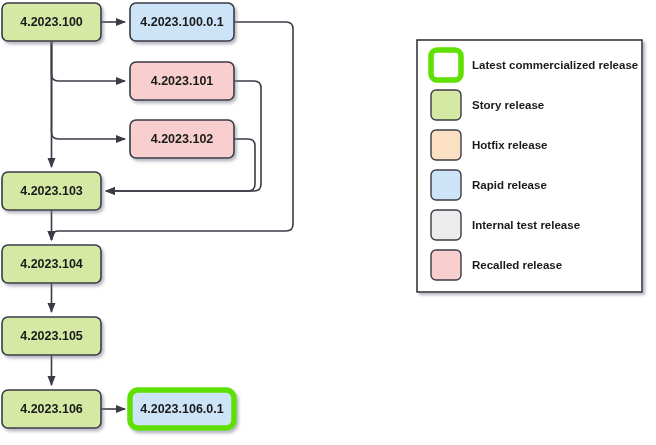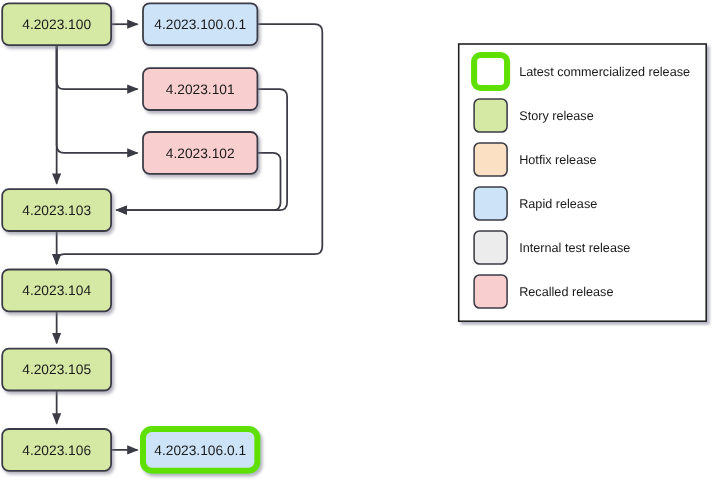--- a/index.html
+++ b/index.html
@@ -12,20 +12,21 @@
     height: 445px;
     position: relative;
     overflow: hidden;
     font-family: "Liberation Sans", sans-serif;
   }
   #diagram-root {
     position: absolute;
     top: 0; left: 0;
     width: 656px;
     height: 445px;
+    font-weight: bold;
   }
   .node-label {
     font-family: "Liberation Sans", sans-serif;
     font-size: 12.5px;
     fill: #1a1a1a;
     text-anchor: middle;
     dominant-baseline: middle;
   }
   .legend-label {
     font-family: "Liberation Sans", sans-serif;

